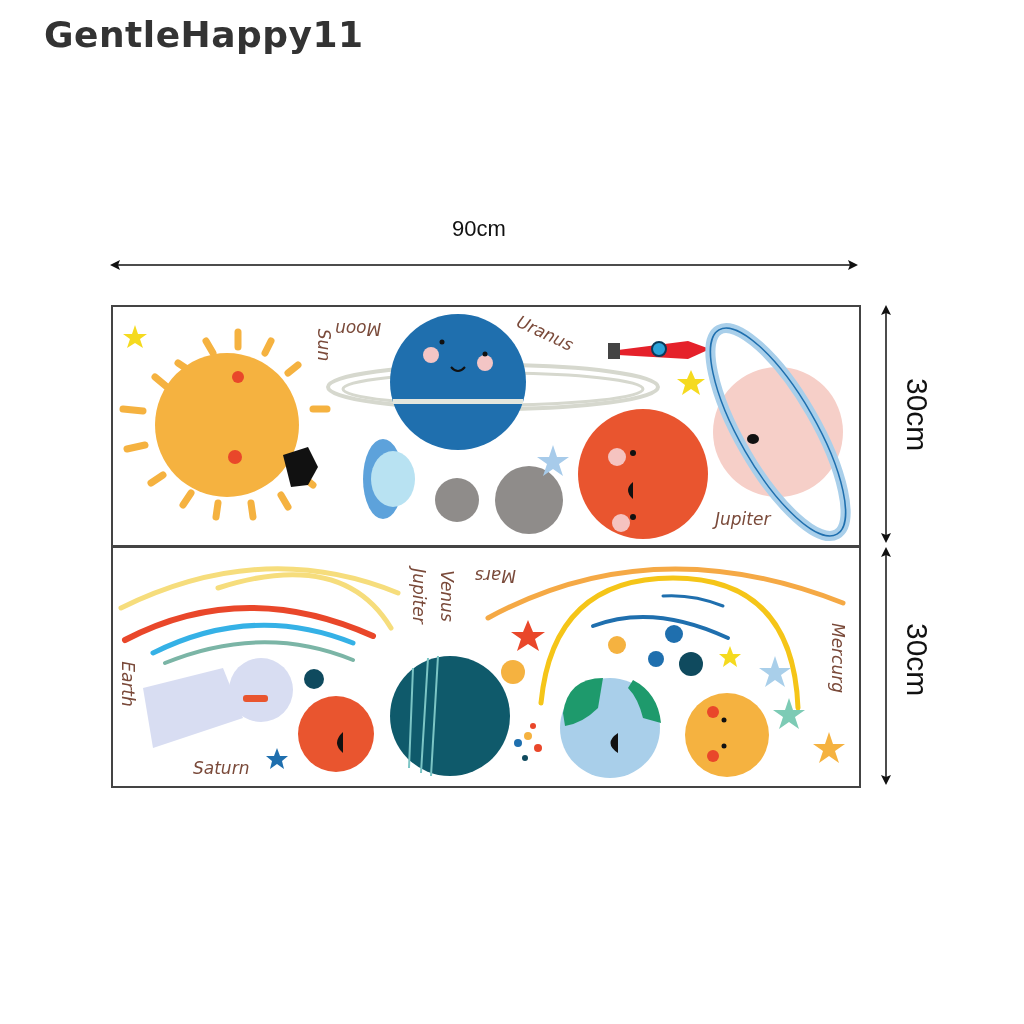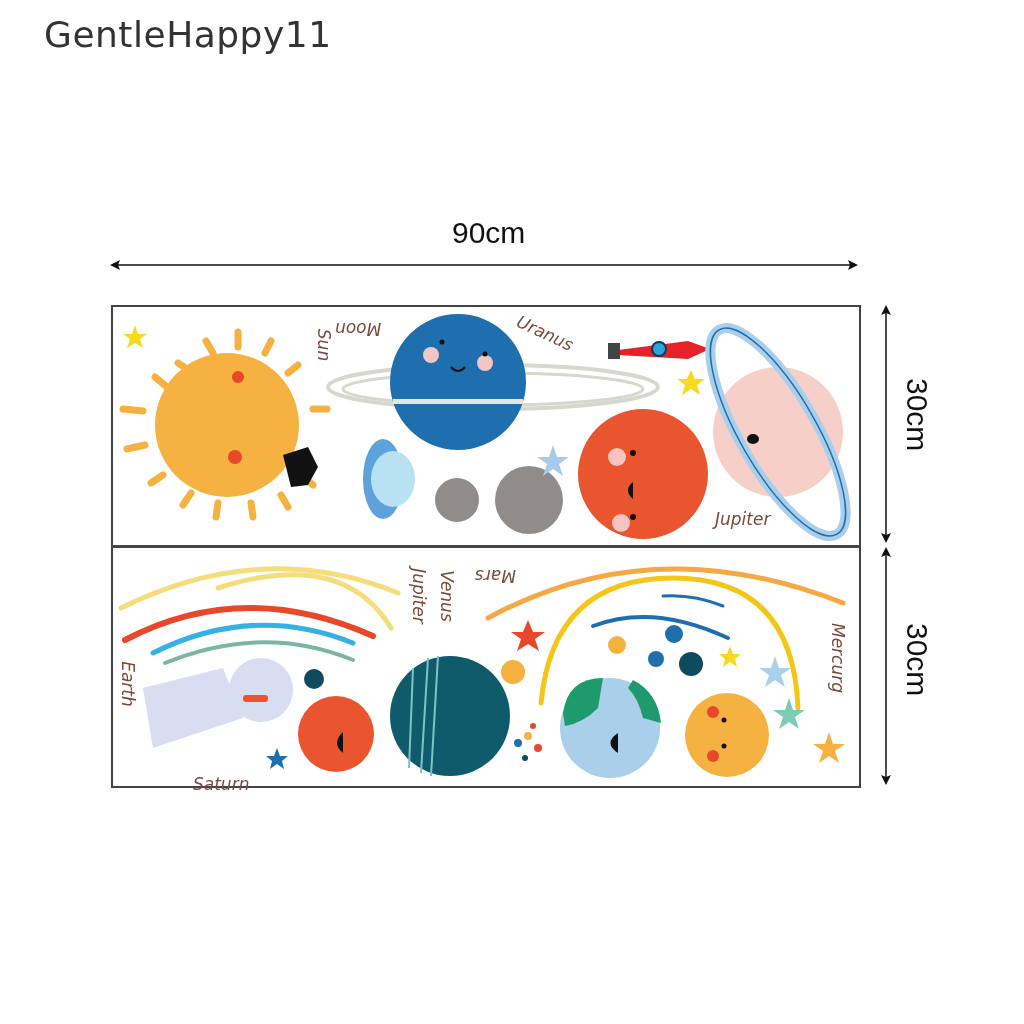--- a/index.html
+++ b/index.html
@@ -1,18 +1,18 @@
 <!DOCTYPE html>
 <html><head>
 <meta charset="utf-8">
 <style>
   html,body{margin:0;padding:0;background:#fff;}
   body{width:1024px;height:1024px;position:relative;overflow:hidden;font-family:"Liberation Sans",sans-serif;}
-  .watermark{position:absolute;left:44px;top:14px;font-family:"DejaVu Sans",sans-serif;font-size:36px;font-weight:normal;color:#333;letter-spacing:0.5px;}
-  .dim-label{position:absolute;font-family:"Liberation Sans",sans-serif;font-size:30px;color:#111;}
+  .watermark{position:absolute;left:44px;top:14px;font-family:"DejaVu Sans",sans-serif;font-size:36px;font-weight:bold;color:#333;letter-spacing:0.5px;}
+  .dim-label{position:absolute;font-family:"Liberation Sans",sans-serif;font-size:22px;color:#111;}
   .dim-h{left:452px;top:216px;}
   .dim-v{transform:rotate(90deg);transform-origin:left top;font-size:30px;}
   .panel{position:absolute;left:111px;width:750px;border:2px solid #444;background:#fff;box-sizing:border-box;}
   .p1{top:305px;height:242px;}
   .p2{top:546px;height:242px;}
   svg.art{position:absolute;left:0;top:0;}
   .lbl{position:absolute;font-family:"DejaVu Sans",sans-serif;font-style:italic;color:#7a4a3a;font-size:17px;white-space:nowrap;}
 </style>
 </head>
 <body>
@@ -194,18 +194,18 @@
 
     <g>
       <circle cx="614" cy="187" r="42" fill="#F5B240"></circle>
       <circle cx="600" cy="164" r="6" fill="#E9472A"></circle>
         <circle cx="600" cy="208" r="6" fill="#E9472A"></circle>
       <circle cx="611" cy="172" r="2.5" fill="#111"></circle>
         <circle cx="611" cy="198" r="2.5" fill="#111"></circle>
     </g>
   </svg>
   <div class="lbl" style="left:-8px;top:126px;transform:rotate(90deg);">Earth</div>
-  <div class="lbl" style="left:80px;top:210px;margin-top:16px;">Saturn</div>
+  <div class="lbl" style="left:80px;top:210px;">Saturn</div>
   <div class="lbl" style="left:278px;top:38px;transform:rotate(90deg);">Jupiter</div>
   <div class="lbl" style="left:308px;top:38px;transform:rotate(90deg);">Venus</div>
   <div class="lbl" style="left:362px;top:18px;transform:rotate(180deg);">Mars</div>
   <div class="lbl" style="left:690px;top:100px;transform:rotate(90deg);">Mercurg</div>
 </div>
 
 </body></html>

